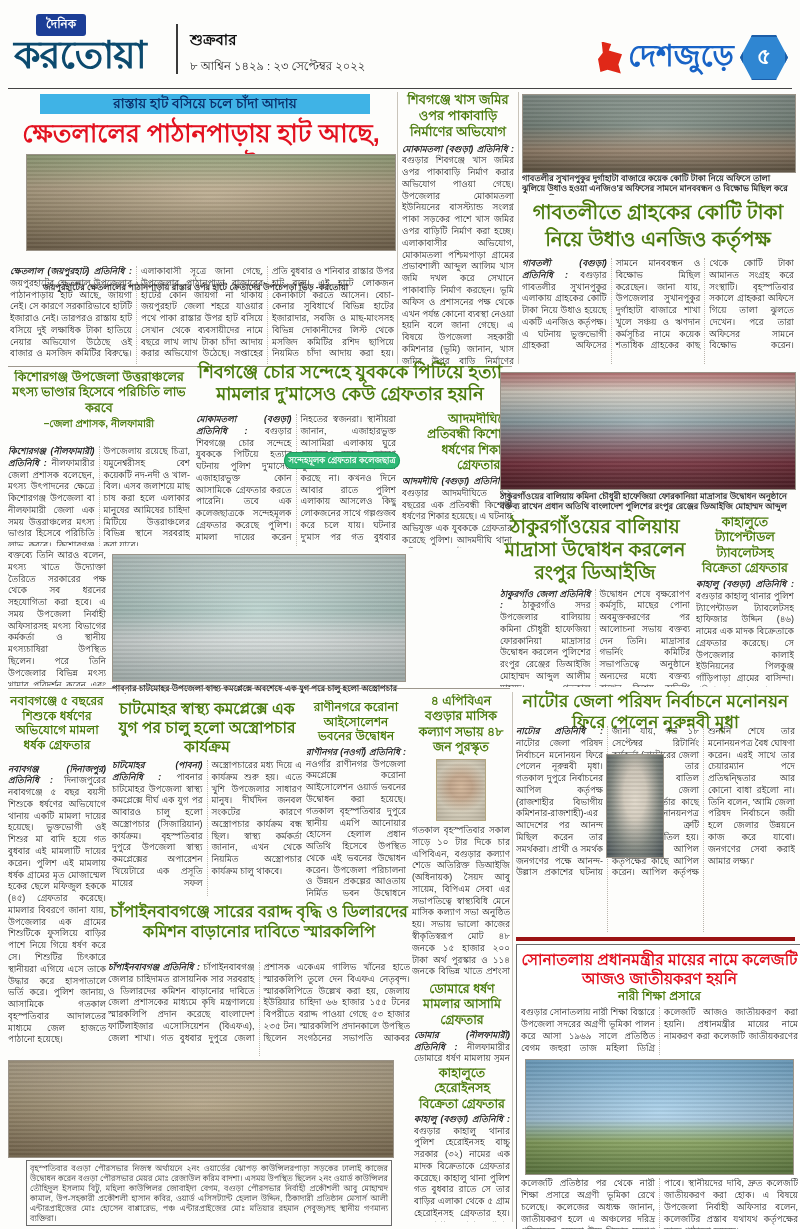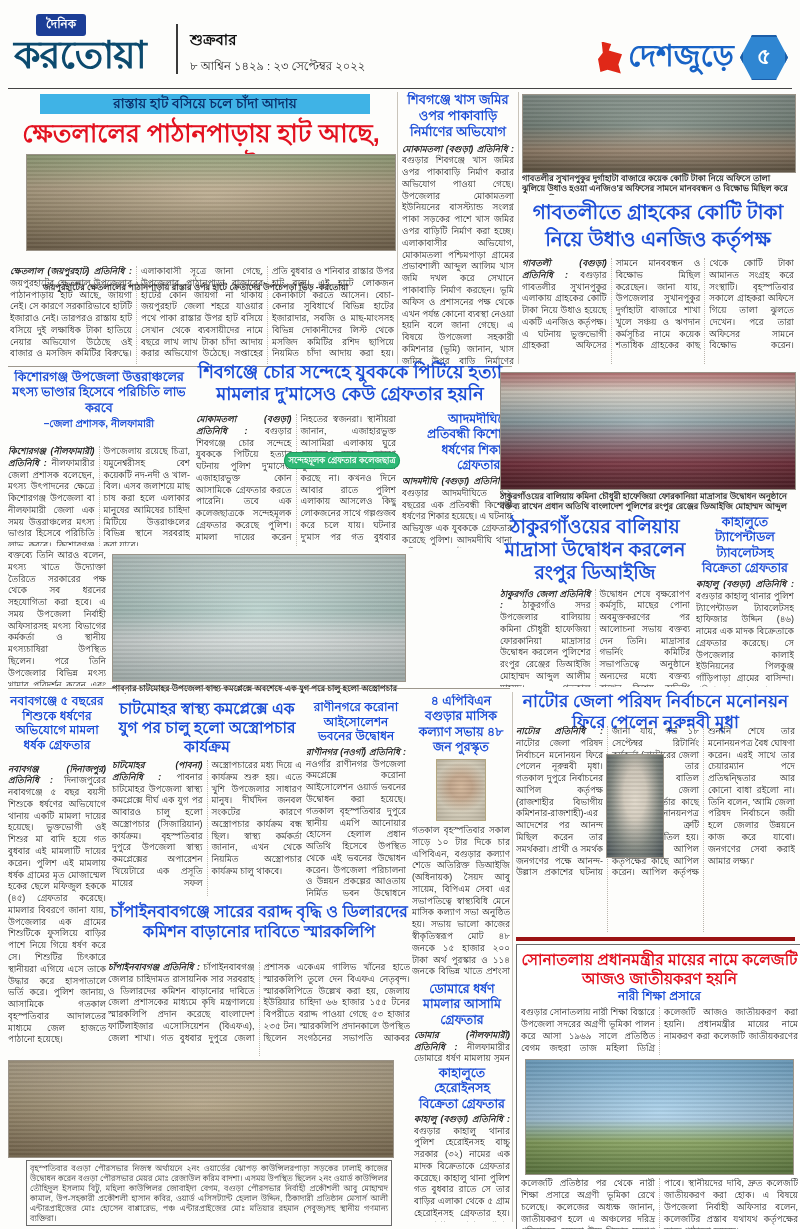--- a/index.html
+++ b/index.html
@@ -1,19 +1,19 @@
 <!DOCTYPE html>
 <html><head>
 <meta charset="utf-8">
 <style>
   html,body{margin:0;padding:0;background:#e9e7e2;}
   .page{position:relative;width:800px;height:1229px;margin:0 auto;background:#fdfdfb;
         overflow:hidden;font-family:"Liberation Sans",sans-serif;color:#1a1a1a;}
   .abs{position:absolute;}
-  .hl{font-weight:bold;text-align:center;color:#1d4ed8;line-height:1.22;}
+  .hl{font-weight:bold;text-align:center;color:#4d7c0f;line-height:1.22;}
   .red{color:#e31220;}
   .body-text{font-size:8.8px;line-height:1.34;text-align:justify;color:#222;overflow:hidden;}
   .cols2{columns:2;column-gap:9px;column-rule:1px dotted #b9b4ab;}
   .cols3{columns:3;column-gap:9px;column-rule:1px dotted #b9b4ab;}
   .byline{font-weight:bold;font-style:italic;}
   .caption{font-size:8.3px;font-weight:bold;color:#2b2b2b;line-height:1.25;overflow:hidden;}
   .photo{position:absolute;overflow:hidden;border:1px solid #9a9388;}
   .photo::after{content:"";position:absolute;inset:0;
      background:repeating-linear-gradient(0deg,rgba(255,255,255,.05) 0 2px,rgba(0,0,0,.06) 2px 4px),
      radial-gradient(ellipse at 50% 45%,rgba(255,255,255,.12),rgba(0,0,0,.22) 95%);}

